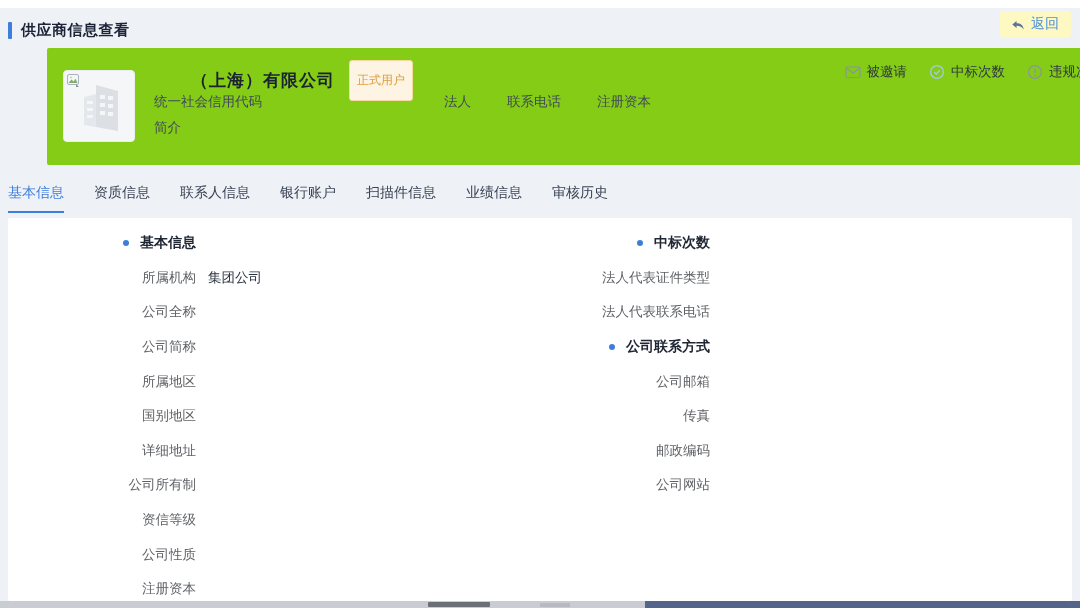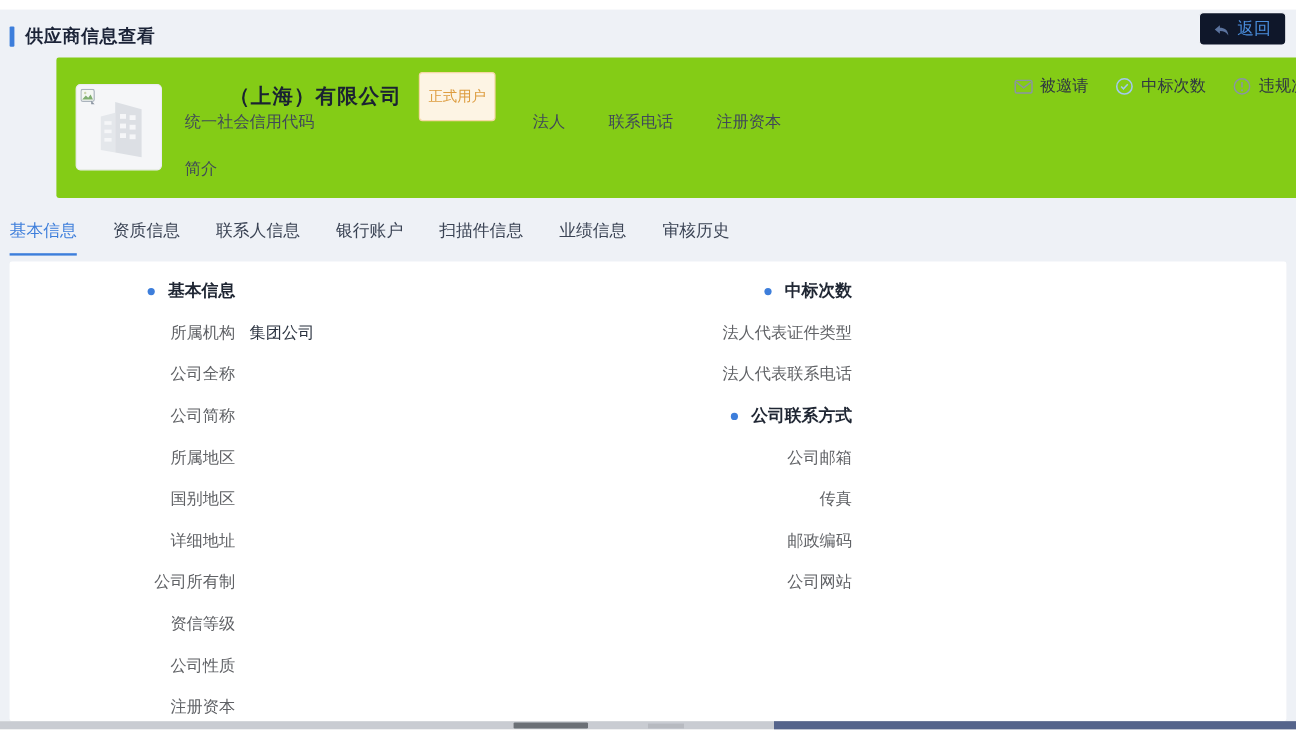--- a/index.html
+++ b/index.html
@@ -7,21 +7,21 @@
   body { font-family:"Liberation Sans","DejaVu Sans",sans-serif; background:#ffffff; position:relative; }
 
   .page-bg { position:absolute; left:0; top:8px; width:1080px; height:593px; background:#eef1f6; }
 
   
   .page-header { position:absolute; left:8px; top:18px; height:24px; display:flex; align-items:center; }
   .title-bar { width:4px; height:17px; background:#3d7edb; border-radius:1px; }
   .page-title { margin-left:9px; font-size:15px; font-weight:bold; color:#1c2438; letter-spacing:0.5px; }
 
   .back-btn { position:absolute; right:8px; top:10px; height:28px; padding:0 12px 0 10px;
-              background:#0f172a; border:1px solid #f0f2f7; border-radius:4px;
+              background:#fef9c3; border:1px solid #f0f2f7; border-radius:4px;
               display:flex; align-items:center; gap:6px; cursor:pointer; }
   .back-btn span { font-size:14px; color:#4a8edd; }
 
   
   .company-card { position:absolute; left:8px; top:48px; width:1064px; height:117px;
                   background:#84cc16; border-radius:2px;margin-left:39px; }
   .logo-box { position:absolute; left:16px; top:22px; width:72px; height:72px;
               background:#f5f6f8; border:1px solid #ebedf1; border-radius:4px; overflow:hidden; }
   .logo-building { position:absolute; left:14px; top:12px; }
   .broken-img { position:absolute; left:3px; top:3px; }
@@ -29,21 +29,21 @@
   .name-row { position:absolute; left:144px; top:12px; display:flex; align-items:center; gap:14px; }
   .company-name { font-size:17px; font-weight:bold; color:#1a2232; letter-spacing:1px; }
   .status-badge { font-size:12px; color:#dd9c3f; background:#fdf4e4; border:1px solid #f5d8a4;
                   border-radius:3px; padding:12px 7px; line-height:15px; }
 
   .info-label { position:absolute; top:45px; font-size:13.5px; color:#404a58; }
   .lbl-credit   { left:107px; }
   .lbl-legal    { left:397px; }
   .lbl-phone    { left:460px; }
   .lbl-capital  { left:550px; }
-  .lbl-intro    { left:107px; top:84px;font-family:Liberation Mono, monospace; }
+  .lbl-intro    { left:107px; top:71px;font-family:Liberation Mono, monospace; }
 
   .stats-row { position:absolute; right:8px; top:15px; display:flex; align-items:flex-start; gap:22px; }
   .stat-item { display:flex; align-items:center; gap:6px; cursor:pointer; }
   .stat-item span { font-size:13.5px; color:#2f3742; }
 
   
   .tab-bar { position:absolute; left:8px; top:184px; display:flex; gap:30px; }
   .tab { font-size:14px; color:#3a4354; padding-bottom:9px; cursor:pointer; border-bottom:2px solid transparent; }
   .tab.active { color:#3d7edb; border-bottom-color:#3d7edb; }
 

